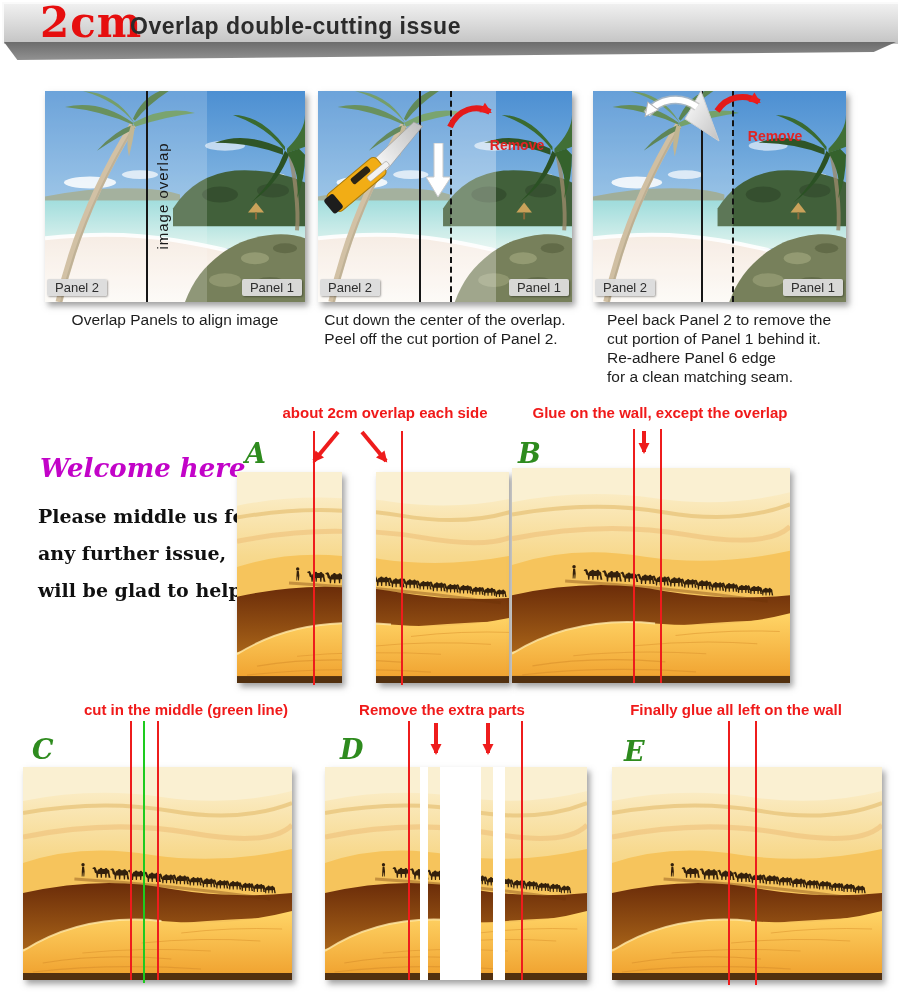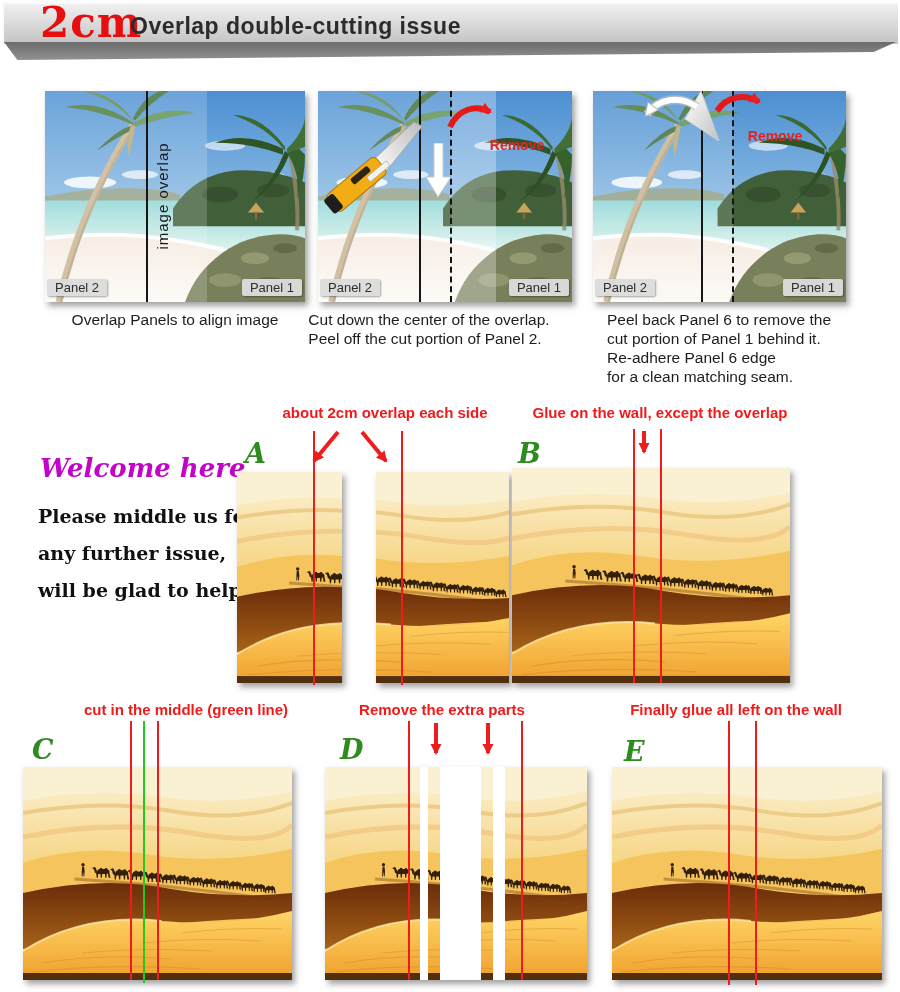--- a/index.html
+++ b/index.html
@@ -240,26 +240,26 @@
       <path d="M6,20 C16,5 34,2 48,11" stroke="#e31a1a" stroke-width="6" fill="none" marker-end="url(#mred)"></path>
     </svg>
     <div class="remove-label" style="left:182px;top:37px">Remove</div>
     <div class="plabel" style="left:2px">Panel 2</div>
     <div class="plabel" style="right:3px">Panel 1</div>
   </div>
 
   <div class="caption" style="left:175px;top:310px">
     <div>Overlap Panels to align image</div>
   </div>
-  <div class="caption" style="left:429px;top:310px">
+  <div class="caption" style="left:445px;top:310px">
     <div>Cut down the center of the overlap.</div>
     <div>Peel off the cut portion of Panel 2.</div>
   </div>
   <div class="caption" style="left:719px;top:310px">
-    <div>Peel back Panel 6 to remove the</div>
+    <div>Peel back Panel 2 to remove the</div>
     <div>cut portion of Panel 1 behind it.</div>
     <div>Re-adhere Panel 6 edge</div>
     <div>for a clean matching seam.</div>
   </div>
 
   <div class="welcome-h" style="left:40px;top:453px">Welcome here</div>
   <div class="welcome-l" style="left:38px;top:505px">Please middle us for</div>
   <div class="welcome-l" style="left:38px;top:542px">any further issue,</div>
   <div class="welcome-l" style="left:38px;top:579px">will be glad to help.</div>
 

